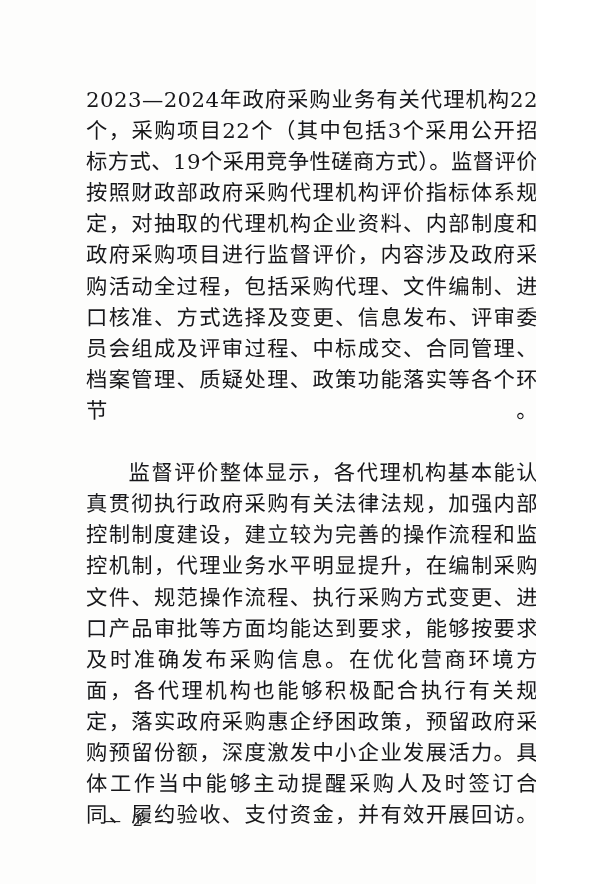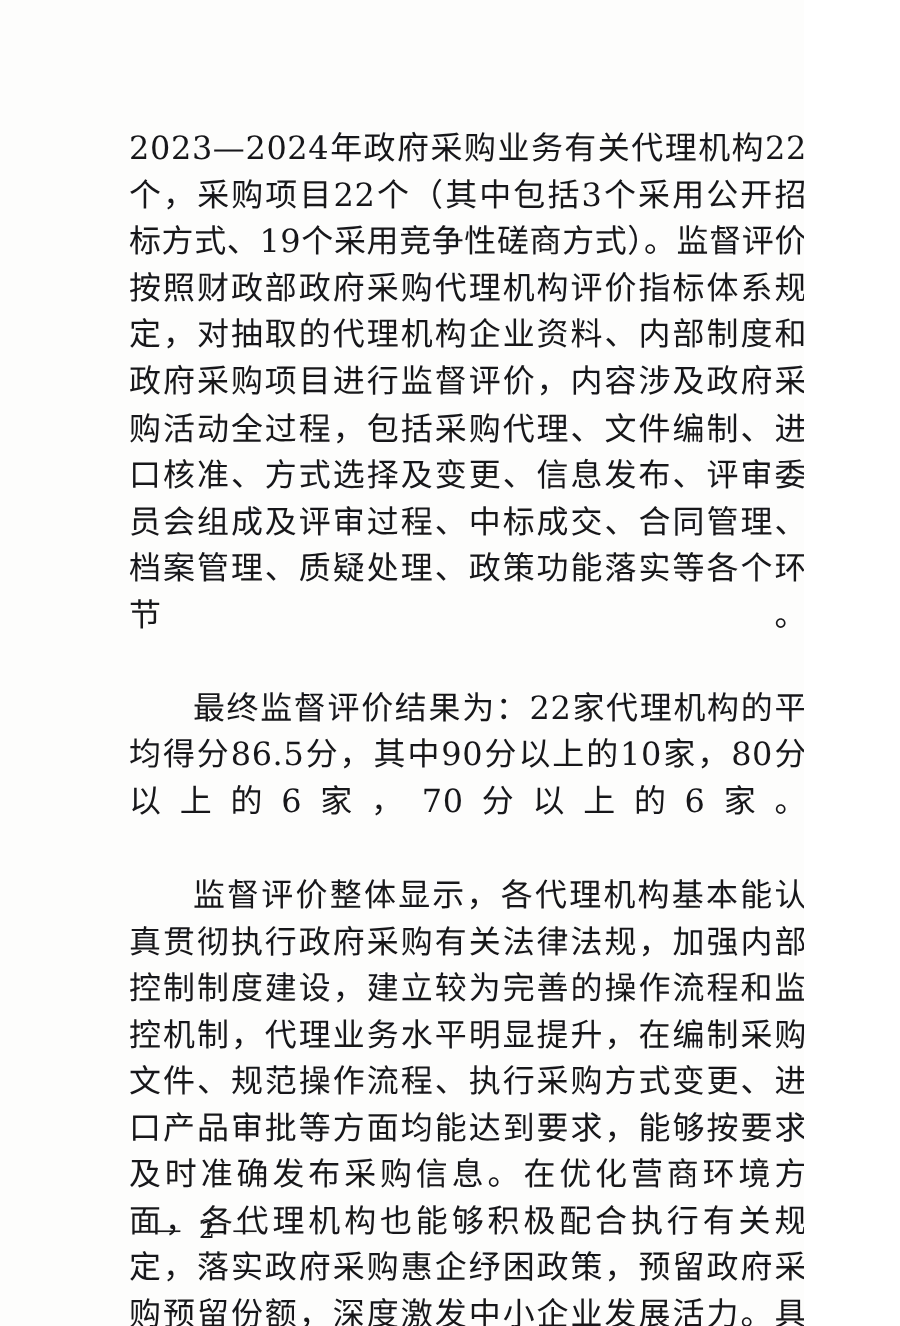--- a/index.html
+++ b/index.html
@@ -96,21 +96,20 @@
 <body>
 
 <div class="page">
 
   <div class="page-scan-tint"></div>
 
   <div class="page-body">
 
     <p class="para continuation">2023—2024年政府采购业务有关代理机构22个，采购项目22个（其中包括3个采用公开招标方式、19个采用竞争性磋商方式）。监督评价按照财政部政府采购代理机构评价指标体系规定，对抽取的代理机构企业资料、内部制度和政府采购项目进行监督评价，内容涉及政府采购活动全过程，包括采购代理、文件编制、进口核准、方式选择及变更、信息发布、评审委员会组成及评审过程、中标成交、合同管理、档案管理、质疑处理、政策功能落实等各个环节。</p>
 
-    <p class="para indent-2">最终监督评价结果为：22家代理机构的平均得分86.5分，其中90分以上的10家，80分以上的6家，70分以上的6家。</p>
 
     <p class="para indent-2">监督评价整体显示，各代理机构基本能认真贯彻执行政府采购有关法律法规，加强内部控制制度建设，建立较为完善的操作流程和监控机制，代理业务水平明显提升，在编制采购文件、规范操作流程、执行采购方式变更、进口产品审批等方面均能达到要求，能够按要求及时准确发布采购信息。在优化营商环境方面，各代理机构也能够积极配合执行有关规定，落实政府采购惠企纾困政策，预留政府采购预留份额，深度激发中小企业发展活力。具体工作当中能够主动提醒采购人及时签订合同、履约验收、支付资金，并有效开展回访。</p>
 
   </div>
 
   <div class="page-footer">
     <span class="page-number">— 2 —</span>
   </div>
 
 </div>

